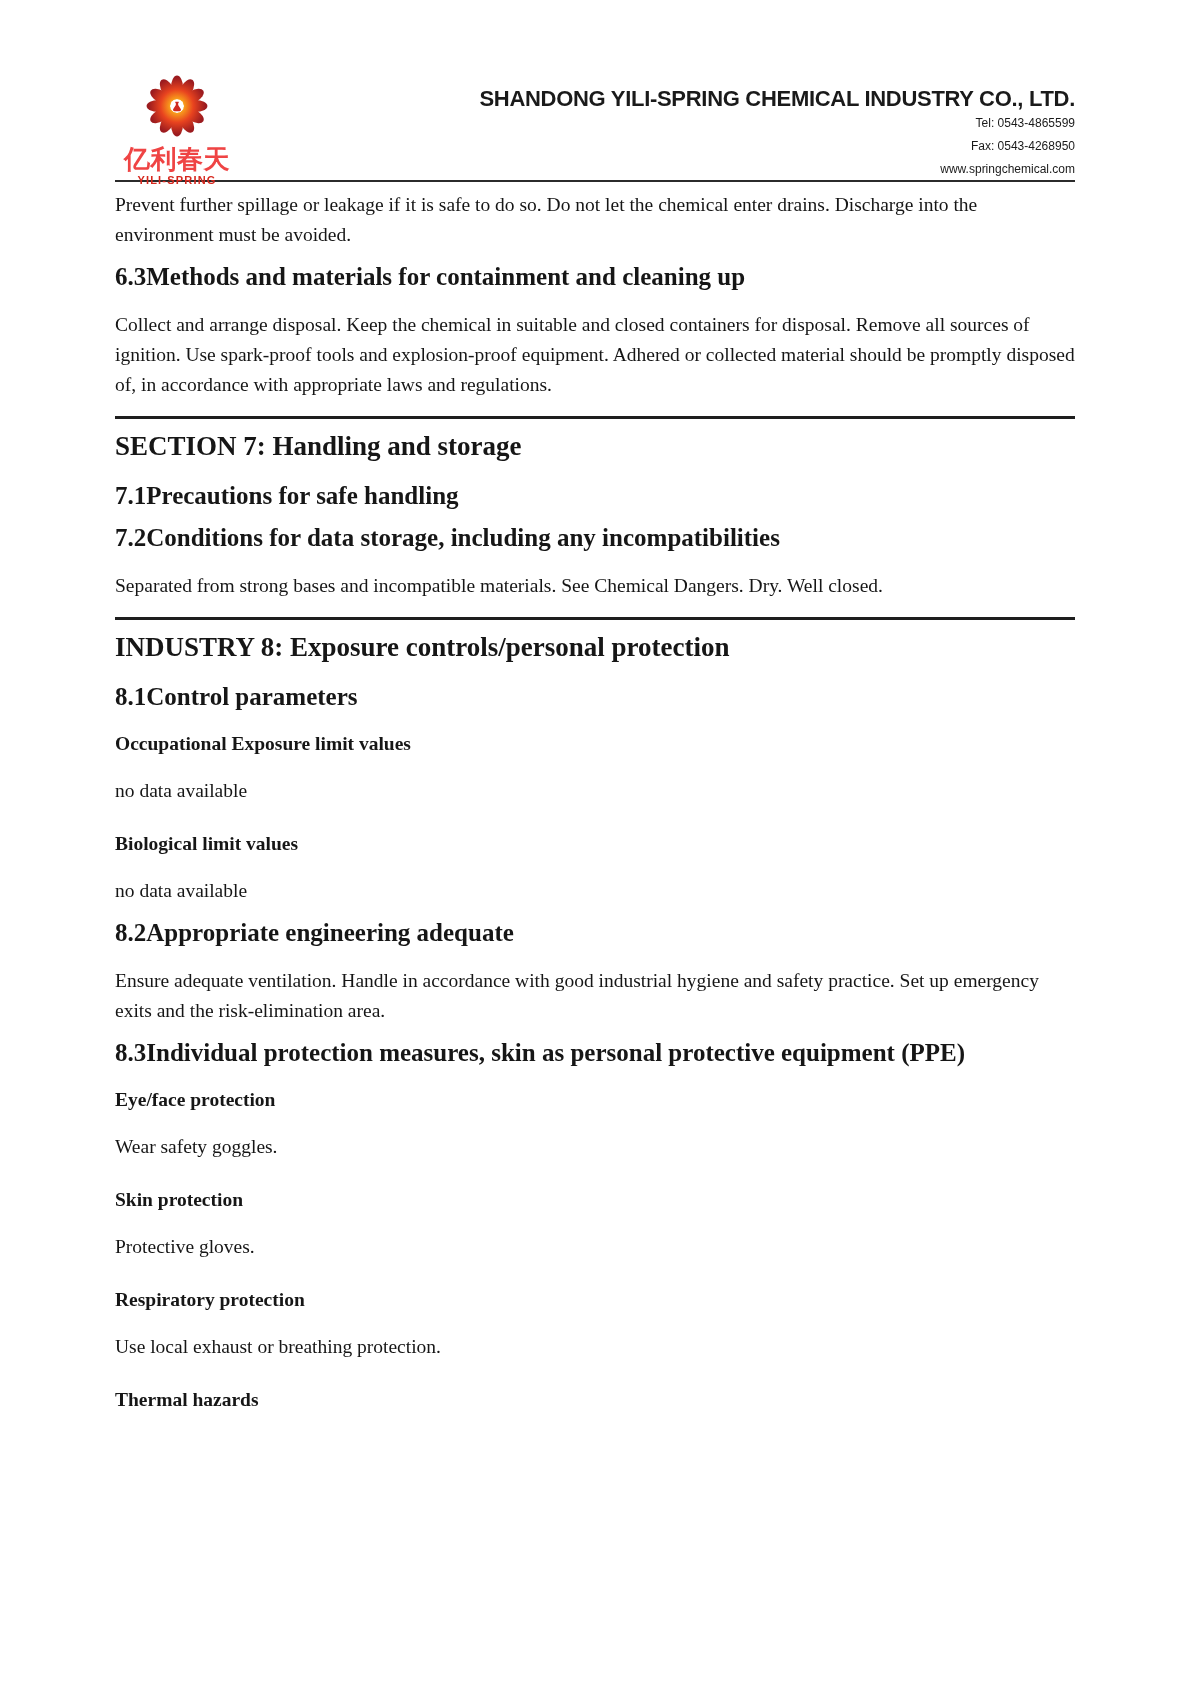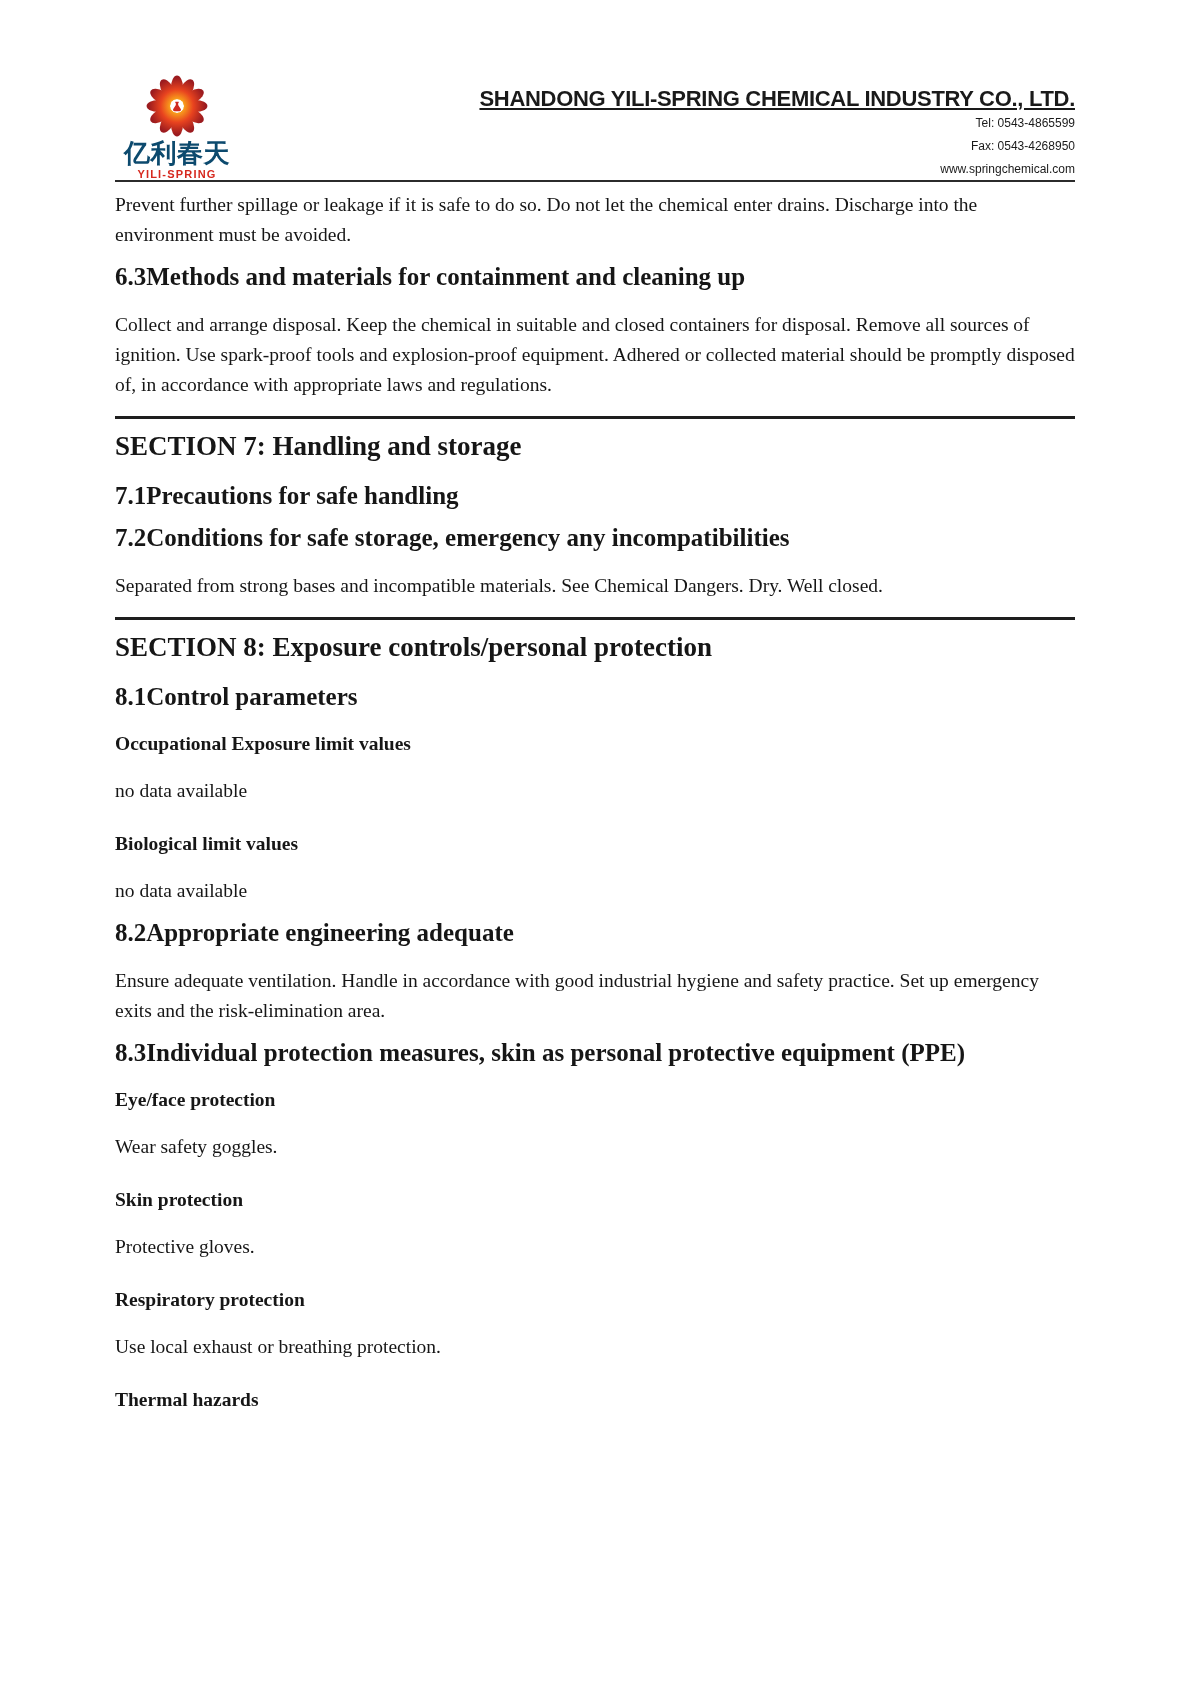--- a/index.html
+++ b/index.html
@@ -24,26 +24,26 @@
   .logo {
     position: absolute;
     left: 8px;
     top: 74px;
     width: 108px;
     text-align: center;
     line-height: 1;
   }
   .logo svg { display: block; margin: 0 auto; }
   .logo-cn {
-    margin-top: 2px;
+    margin-top: 8px;
     font-family: "Liberation Sans", sans-serif;
     font-weight: bold;
     font-size: 26px;
     letter-spacing: 0.5px;
-    color: #0c4a6e;
+    color: #ef4444;
     white-space: nowrap;
   }
   .logo-en {
     margin-top: 3px;
     font-family: "Liberation Sans", sans-serif;
     font-weight: bold;
     font-size: 11px;
     letter-spacing: 1.2px;
     color: #d6281e;
     white-space: nowrap;
@@ -55,21 +55,20 @@
     text-align: right;
     font-family: "Liberation Sans", sans-serif;
     color: #1a1a1a;
   }
   .company {
     font-size: 22px;
     font-weight: bold;
     line-height: 26px;
     letter-spacing: -0.3px;
     white-space: nowrap;
-    text-decoration: underline;
   }
   .contact-line { font-size: 12px; line-height: 23px; }
 
   
   main { display: block; }
   p.body {
     font-size: 19.5px;
     line-height: 30px;
     margin: 18px 0 0;
   }
@@ -160,25 +159,25 @@
     <p class="body first">Prevent further spillage or leakage if it is safe to do so. Do not let the chemical enter drains. Discharge into the environment must be avoided.</p>
 
     <h3>6.3Methods and materials for containment and cleaning up</h3>
     <p class="body">Collect and arrange disposal. Keep the chemical in suitable and closed containers for disposal. Remove all sources of ignition. Use spark-proof tools and explosion-proof equipment. Adhered or collected material should be promptly disposed of, in accordance with appropriate laws and regulations.</p>
 
     <hr class="rule">
     <h2>SECTION 7: Handling and storage</h2>
 
     <h3>7.1Precautions for safe handling</h3>
 
-    <h3>7.2Conditions for safe storage, emergency any incompatibilities</h3>
+    <h3>7.2Conditions for data storage, including any incompatibilities</h3>
     <p class="body">Separated from strong bases and incompatible materials. See Chemical Dangers. Dry. Well closed.</p>
 
     <hr class="rule">
-    <h2>SECTION 8: Exposure controls/personal protection</h2>
+    <h2>INDUSTRY 8: Exposure controls/personal protection</h2>
 
     <h3>8.1Control parameters</h3>
     <h4>Occupational Exposure limit values</h4>
     <p class="body">no data available</p>
     <h4>Biological limit values</h4>
     <p class="body">no data available</p>
 
     <h3>8.2Appropriate engineering adequate</h3>
     <p class="body">Ensure adequate ventilation. Handle in accordance with good industrial hygiene and safety practice. Set up emergency exits and the risk-elimination area.</p>
 

